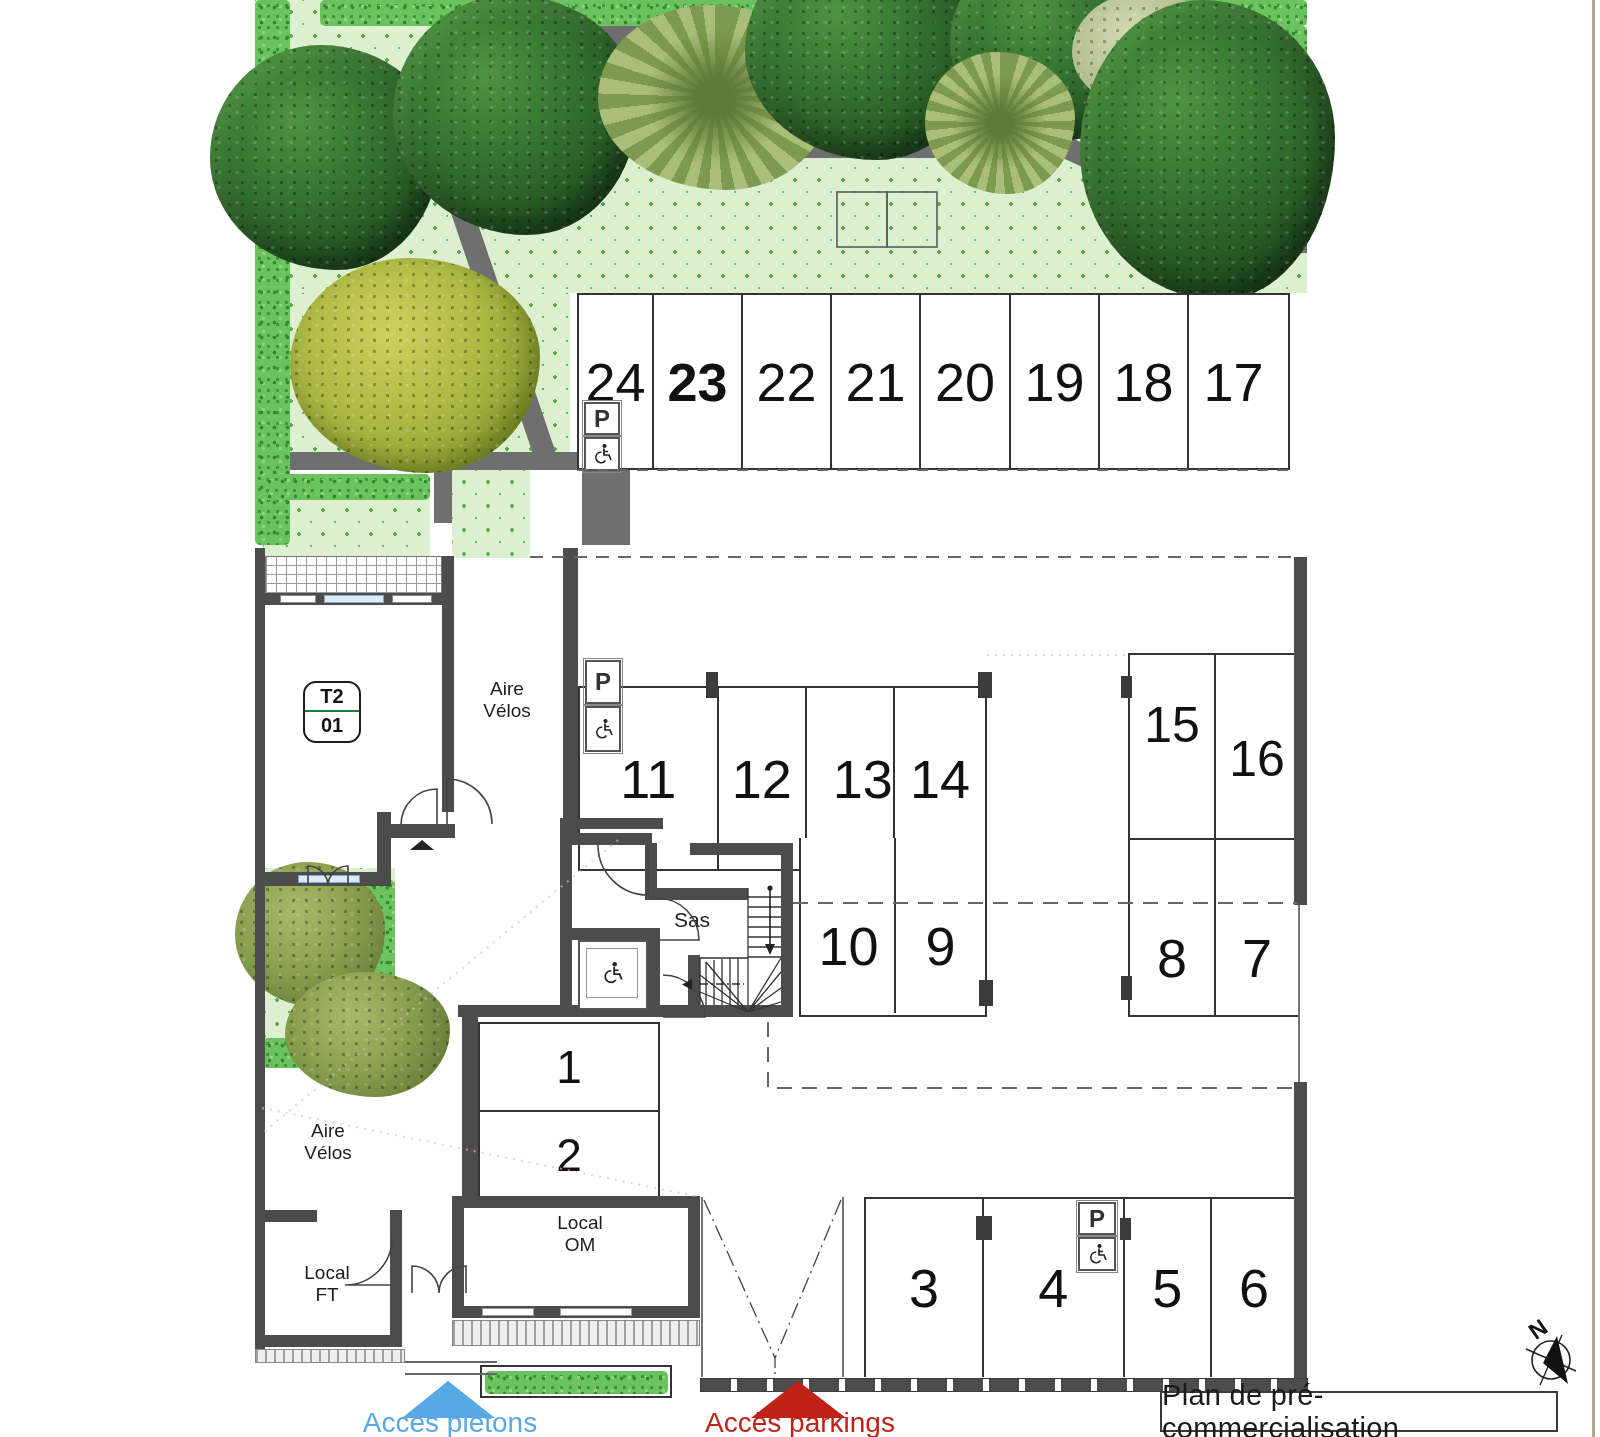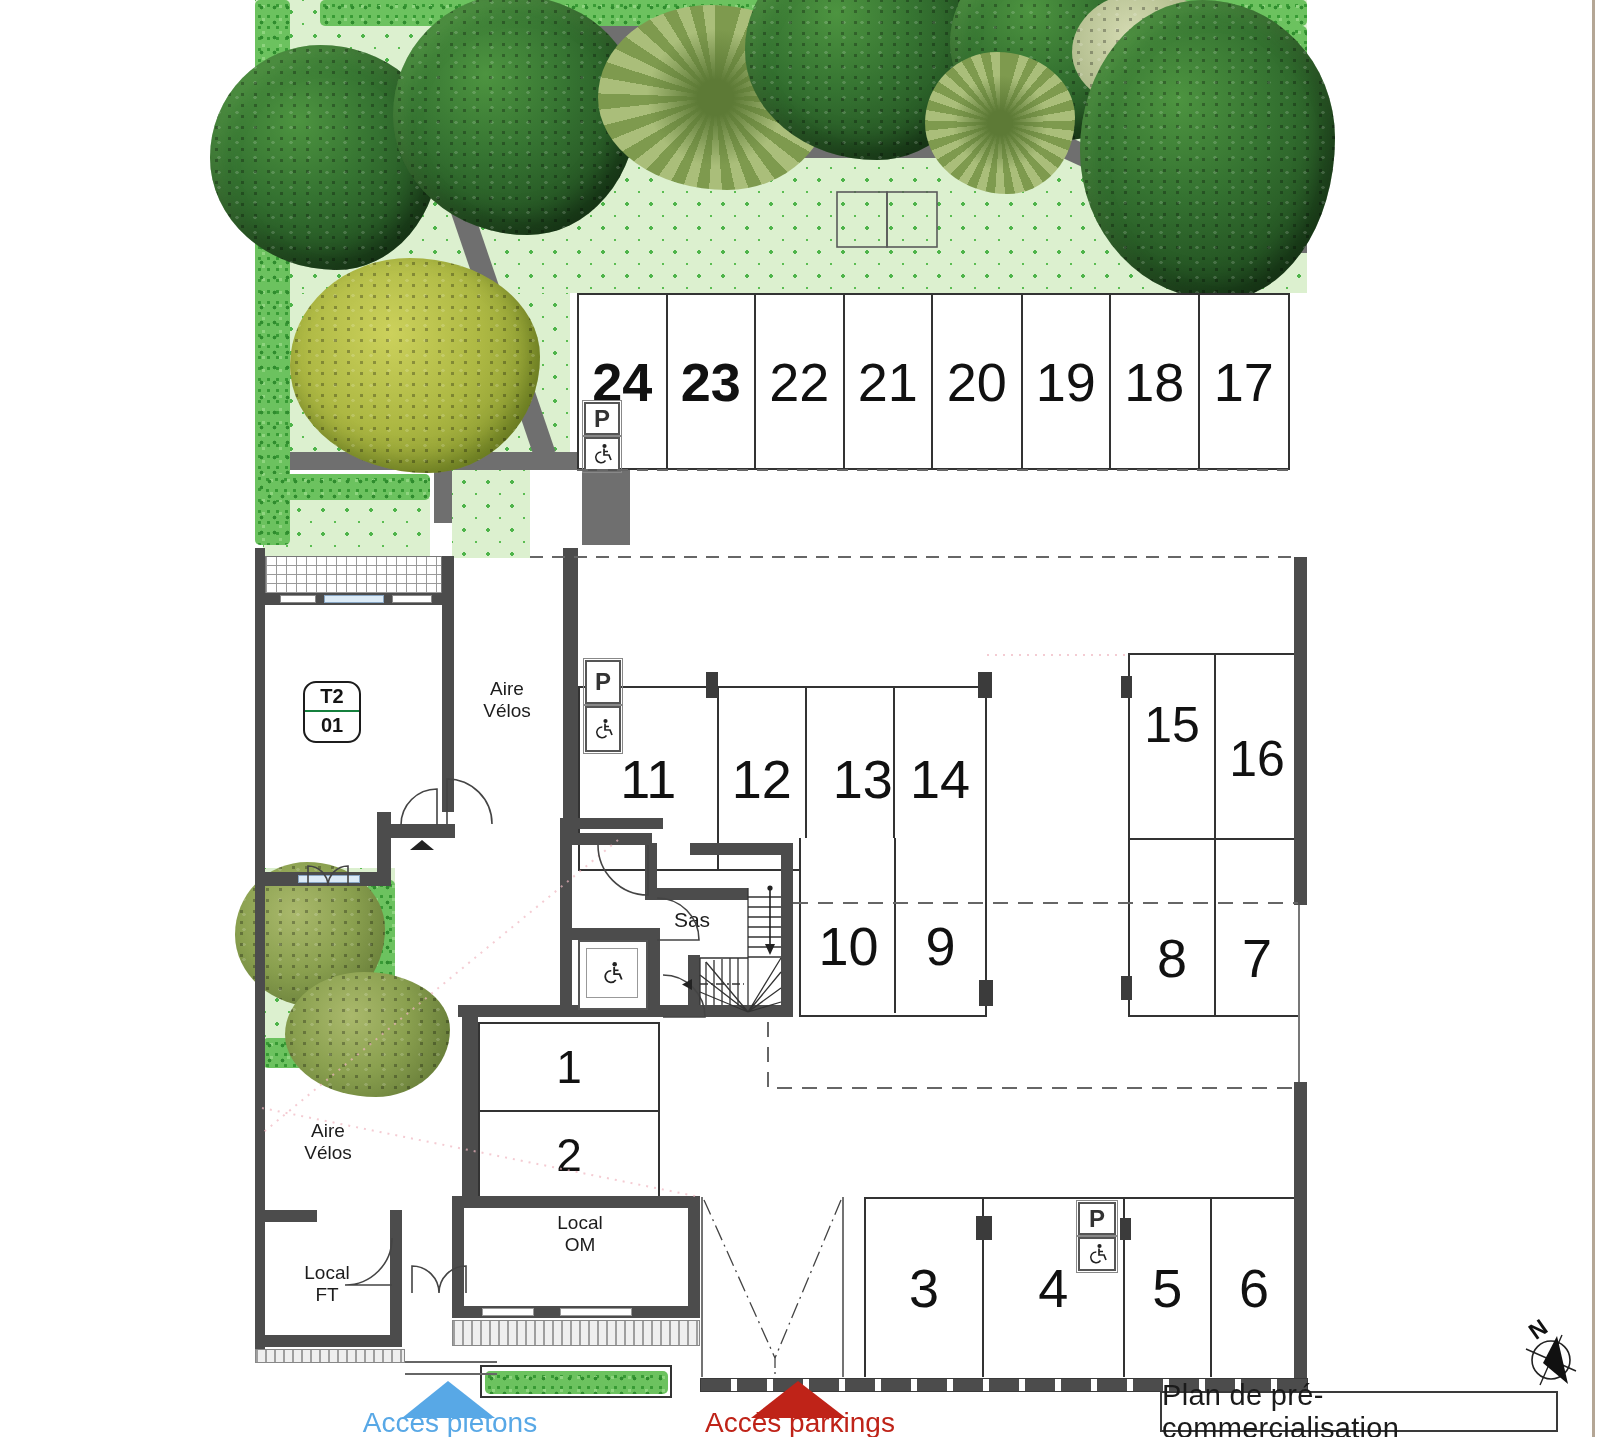--- a/index.html
+++ b/index.html
@@ -94,21 +94,21 @@
   <div class="tree dark" style="left:745px;top:-60px;width:240px;height:220px;"></div>
   <div class="tree dark" style="left:950px;top:-55px;width:210px;height:195px;"></div>
   <div class="tree palm" style="left:925px;top:52px;width:150px;height:142px;"></div>
   <div class="tree pale" style="left:1072px;top:-8px;width:150px;height:120px;"></div>
   <div class="tree dark" style="left:1080px;top:0px;width:255px;height:300px;"></div>
   <div class="tree yellow" style="left:290px;top:258px;width:250px;height:215px;"></div>
   <div class="tree olive" style="left:235px;top:862px;width:150px;height:145px;"></div>
   <div class="tree olive" style="left:285px;top:972px;width:165px;height:125px;"></div>
 
   <div class="abs block" style="left:577px;top:293px;width:713px;height:177px;">
-    <div class="cell" style="width:89px;font-weight:bold;">
+    <div class="cell" style="width:75px;">
         <span class="num">24</span>
       </div>
     <div class="cell" style="width:89px;font-weight:bold;">
         <span class="num">23</span>
       </div>
     <div class="cell" style="width:89px;">
         <span class="num">22</span>
       </div>
     <div class="cell" style="width:89px;">
         <span class="num">21</span>

